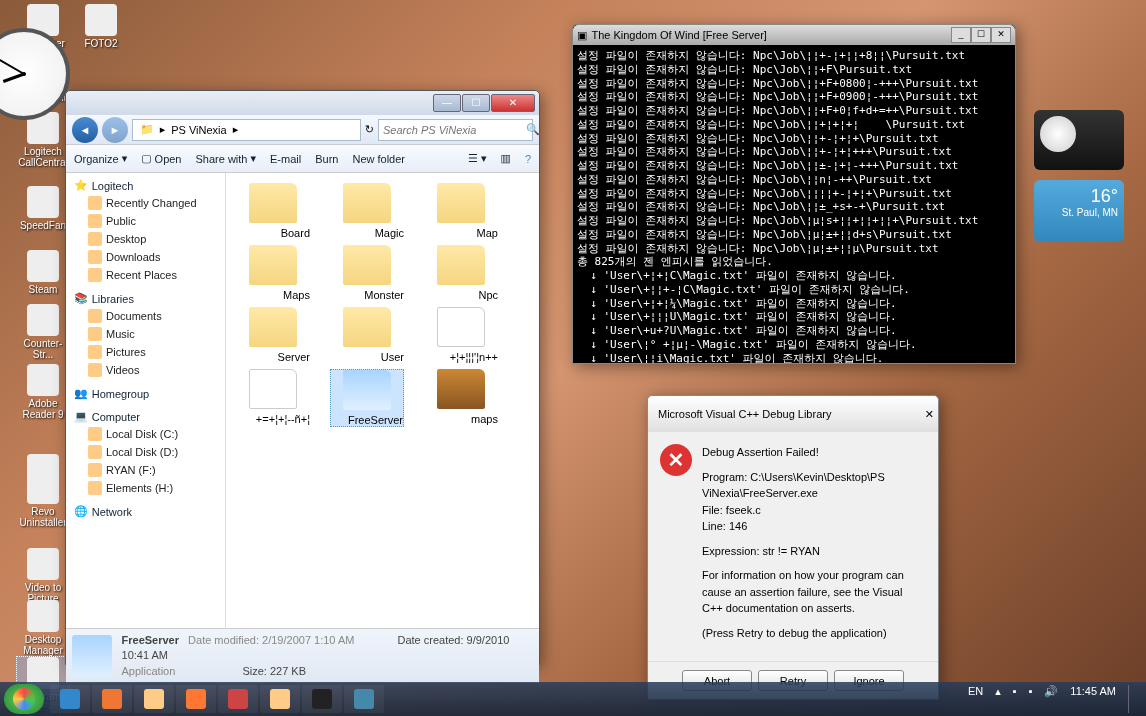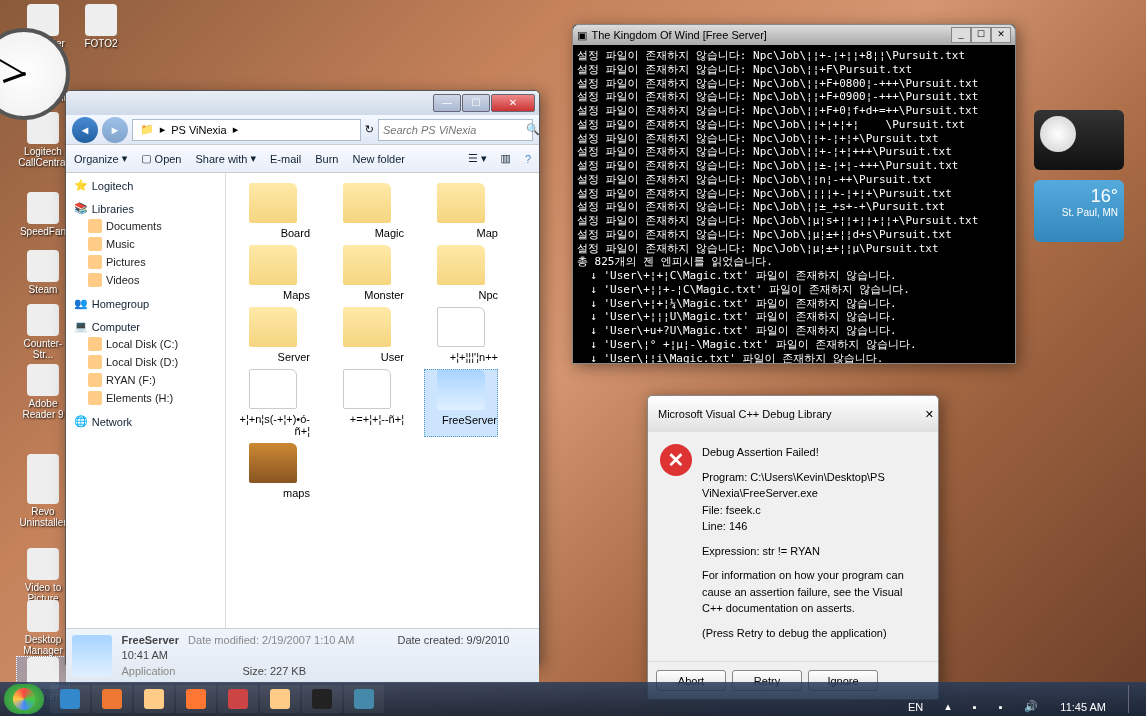--- a/index.html
+++ b/index.html
@@ -54,31 +54,31 @@
 #console .cb{width:20px;height:16px;background:#ddd;border:1px solid #888;text-align:center;line-height:13px;font-size:9px;cursor:pointer}
 .con-body{padding:4px;color:#fff;font-family:Consolas,monospace;font-size:11px;line-height:1.25;white-space:pre;overflow:hidden;background:#000;height:318px}
 
 
 #dialog{left:647px;top:395px;width:292px;background:#f0f0f0;border:1px solid #888}
 #dialog .titlebar{background:linear-gradient(#fff,#e0e0e0);color:#000;height:36px;font-size:11px}
 #dialog .dbody{display:flex;padding:12px;gap:10px}
 #dialog .derricon{width:32px;height:32px;border-radius:50%;background:#d33;color:#fff;text-align:center;line-height:32px;font-size:20px;font-weight:bold;flex-shrink:0}
 #dialog .dtext{font-size:11px;line-height:1.5;color:#000}
 #dialog .dtext p{margin-bottom:8px}
-#dialog .dbtns{background:#f0f0f0;padding:8px;display:flex;justify-content:flex-start;gap:6px;border-top:1px solid #ddd}
+#dialog .dbtns{background:#f0f0f0;padding:8px;display:flex;justify-content:center;gap:6px;border-top:1px solid #ddd}
 #dialog .dbtn{width:70px;height:21px;background:linear-gradient(#fff,#e0e0e0);border:1px solid #888;border-radius:3px;cursor:pointer;font-size:11px}
 
 
 .taskbar{position:absolute;bottom:0;left:0;right:0;height:34px;background:linear-gradient(rgba(40,60,90,.85),rgba(20,35,55,.9));display:flex;align-items:center;padding:0 4px}
 .start{width:40px;height:30px;border-radius:15px;background:radial-gradient(#6c4,#284);cursor:pointer;display:flex;align-items:center;justify-content:center}
 .start .orb{width:22px;height:22px;border-radius:50%;background:conic-gradient(#f44,#4c4,#48f,#fc4,#f44)}
 .tbicons{display:flex;gap:2px;margin-left:6px}
 .tbi2{width:40px;height:28px;background:rgba(255,255,255,.05);border-radius:2px;cursor:pointer;display:flex;align-items:center;justify-content:center}
 .tbi2 .ic{width:20px;height:20px;background:#888;border-radius:3px}
-.tray{margin-left:auto;display:flex;align-items:flex-end;gap:22px;color:#fff;font-size:11px;padding-right:6px}
+.tray{margin-left:auto;display:flex;align-items:flex-start;gap:12px;color:#fff;font-size:11px;padding-right:6px}
 
 
 .gadget{position:absolute;right:22px}
 .clock{top:28px;width:92px;height:92px;border-radius:50%;background:radial-gradient(#fff,#eee);border:4px solid #555;position:relative}
 .clock::after{content:'';position:absolute;top:50%;left:50%;width:4px;height:4px;background:#000;border-radius:50%;transform:translate(-50%,-50%)}
 .hand{position:absolute;top:50%;left:50%;background:#000;transform-origin:bottom center}
 .hand.h{width:3px;height:22px;transform:translate(-50%,-100%) rotate(250deg)}
 .hand.m{width:2px;height:32px;transform:translate(-50%,-100%) rotate(300deg)}
 .meter{top:110px;width:90px;height:60px;background:linear-gradient(#333,#111);border-radius:6px;right:22px;position:absolute;color:#fff;font-size:9px;padding:4px}
 .meter .dial{width:36px;height:36px;border-radius:50%;background:radial-gradient(#fff,#ccc);margin:2px}
@@ -103,21 +103,21 @@
       <div class="lbl">Recycle Bin</div>
     </div>
     <div class="desktop-icon" style="left: 16px; top: 112px;">
       <div class="ico"></div>
       <div class="lbl">Logitech CallCentral</div>
     </div>
     <div class="desktop-icon" style="left: 74px; top: 190px;">
       <div class="ico"></div>
       <div class="lbl">H N</div>
     </div>
-    <div class="desktop-icon" style="left: 16px; top: 192px;">
+    <div class="desktop-icon" style="left: 16px; top: 186px;">
       <div class="ico"></div>
       <div class="lbl">SpeedFan</div>
     </div>
     <div class="desktop-icon" style="left: 16px; top: 250px;">
       <div class="ico"></div>
       <div class="lbl">Steam</div>
     </div>
     <div class="desktop-icon" style="left: 16px; top: 304px;">
       <div class="ico"></div>
       <div class="lbl">Counter-Str...</div>
@@ -193,20 +193,27 @@
     <span class="tbi">New folder</span>
     <span style="flex:1"></span>
     <span class="tbi">☰ ▾</span>
     <span class="tbi">▥</span>
     <span class="tbi" style="color:#48c">?</span>
   </div>
   <div class="ex-body">
     <div class="sidebar">
       <div class="sbgroup">
         <div class="sbhead">⭐ <span>Logitech</span></div>
+        <div id="sb-fav">
+            <div class="sbitem"><span class="si"></span>Recently Changed</div>
+            <div class="sbitem"><span class="si"></span>Public</div>
+            <div class="sbitem"><span class="si"></span>Desktop</div>
+            <div class="sbitem"><span class="si"></span>Downloads</div>
+            <div class="sbitem"><span class="si"></span>Recent Places</div>
+          </div>
       </div>
       <div class="sbgroup">
         <div class="sbhead">📚 <span>Libraries</span></div>
         <div id="sb-lib">
             <div class="sbitem"><span class="si"></span>Documents</div>
             <div class="sbitem"><span class="si"></span>Music</div>
             <div class="sbitem"><span class="si"></span>Pictures</div>
             <div class="sbitem"><span class="si"></span>Videos</div>
           </div>
       </div>
@@ -255,24 +262,20 @@
           <div class="fico folder"></div>
           <div class="flbl">Server</div>
         </div>
         <div class="fitem">
           <div class="fico folder"></div>
           <div class="flbl">User</div>
         </div>
         <div class="fitem">
           <div class="fico file"></div>
           <div class="flbl">+¦+¦¦¦'¦n++</div>
-        </div>
-        <div class="fitem">
-          <div class="fico file"></div>
-          <div class="flbl">+¦+n¦s(-+¦+)•ó-ñ+¦</div>
         </div>
         <div class="fitem">
           <div class="fico file"></div>
           <div class="flbl">+=+¦+¦--ñ+¦</div>
         </div>
         <div class="fitem sel">
           <div class="fico exe"></div>
           <div class="flbl">FreeServer</div>
         </div>
         <div class="fitem">

